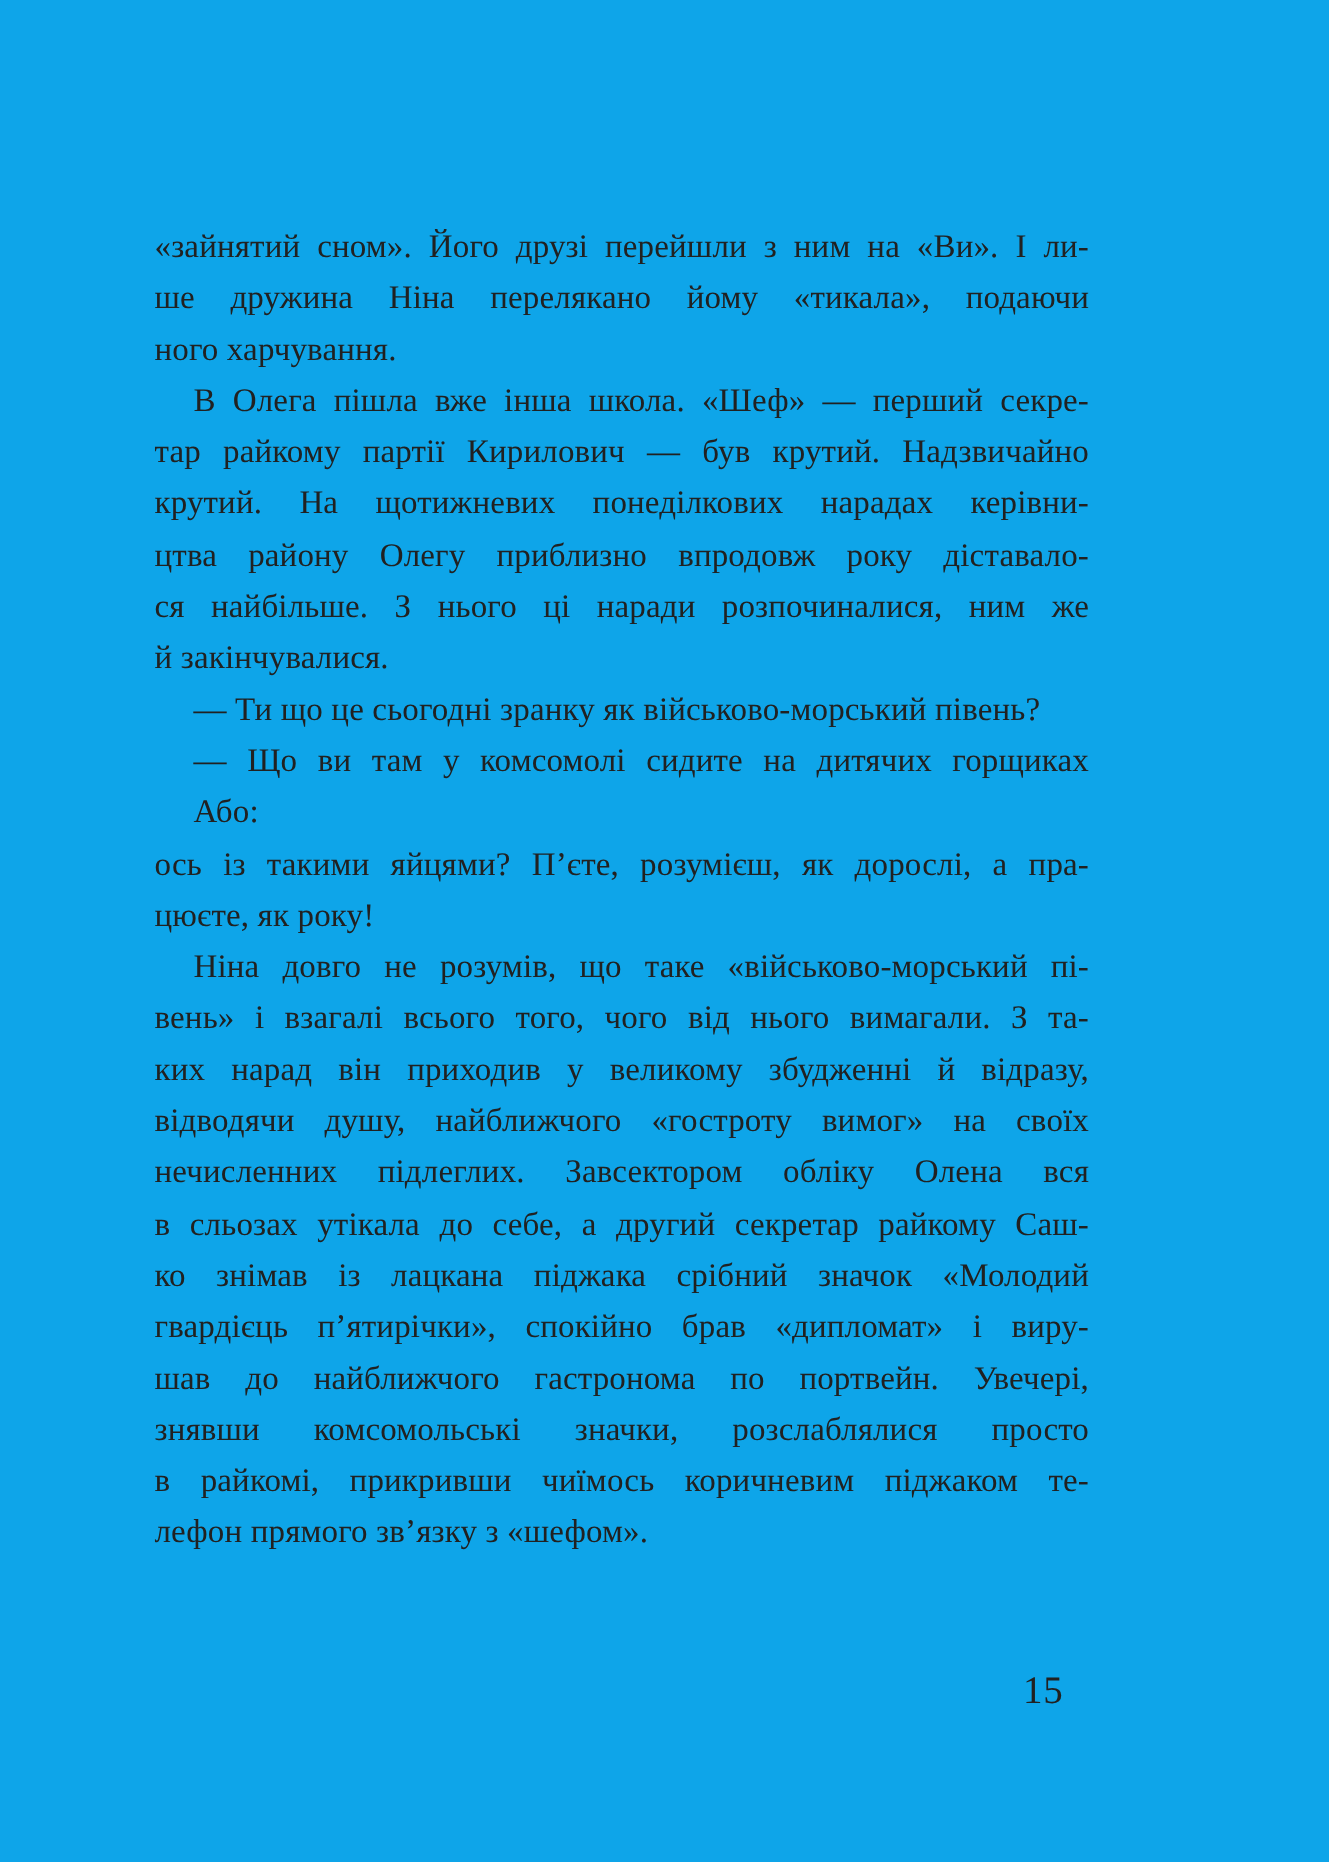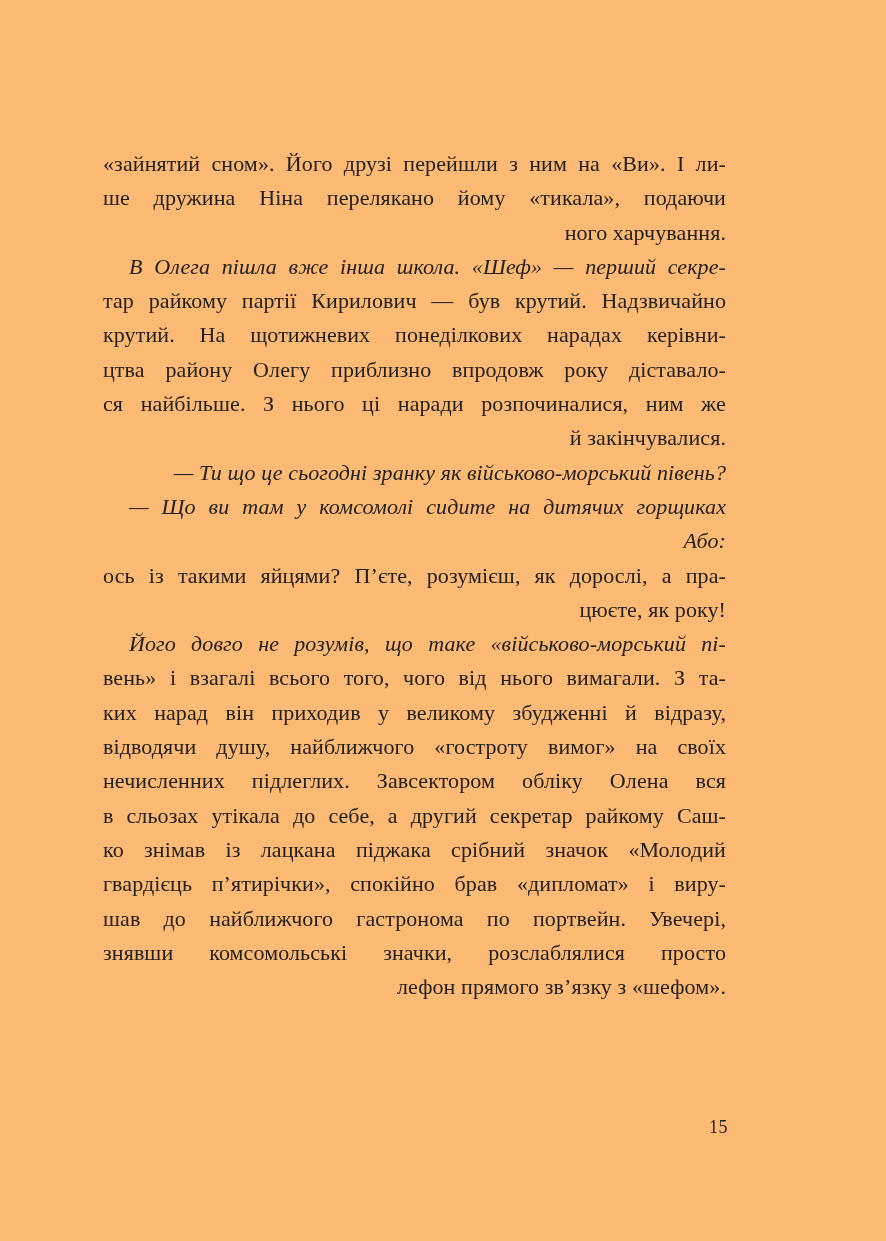--- a/index.html
+++ b/index.html
@@ -4,59 +4,58 @@
 <style>
   html, body {
     margin: 0;
     padding: 0;
     background: #ffffff;
   }
   .page {
     position: relative;
     width: 886px;
     height: 1241px;
-    background: #fdba74;
+    background: #0ea5e9;
     overflow: hidden;
     font-family: "Liberation Serif", "DejaVu Serif", serif;
     color: #212121;
   }
   .textblock {
     position: absolute;
     left: 103px;
     top: 147px;
     width: 623px;
   }
   .line {
     font-size: 22px;
     line-height: 34.3px;
     height: 34.3px;
     overflow: hidden;
-    text-align: right;
+    text-align: left;
     letter-spacing: 0.1px;
     hyphens: none;
   }
   .line.just {
     text-align: justify;
     text-align-last: justify;
     text-justify: inter-word;
   }
   .line.noj {
     white-space: nowrap;
   }
   .line.indent {
     padding-left: 26px;
-    font-style: italic;
   }
   .folio {
     position: absolute;
-    left: 105px;
+    left: 86px;
     top: 1110px;
     width: 623px;
     text-align: right;
-    font-size: 18px;
+    font-size: 26px;
     line-height: 34.3px;
     letter-spacing: 0.5px;
   }
 </style>
 </head>
 <body>
 
 <div class="page">
   <div class="textblock" id="textblock">
       <div class="line just">«зайнятий сном». Його друзі перейшли з ним на «Ви». І ли-</div>
@@ -66,26 +65,27 @@
       <div class="line just">тар райкому партії Кирилович — був крутий. Надзвичайно</div>
       <div class="line just">крутий. На щотижневих понеділкових нарадах керівни-</div>
       <div class="line just">цтва району Олегу приблизно впродовж року діставало-</div>
       <div class="line just">ся найбільше. З нього ці наради розпочиналися, ним же</div>
       <div class="line noj">й закінчувалися.</div>
       <div class="line noj indent">— Ти що це сьогодні зранку як військово-морський півень?</div>
       <div class="line just indent">— Що ви там у комсомолі сидите на дитячих горщиках</div>
       <div class="line noj indent">Або:</div>
       <div class="line just">ось із такими яйцями? П’єте, розумієш, як дорослі, а пра-</div>
       <div class="line noj">цюєте, як року!</div>
-      <div class="line just indent">Його довго не розумів, що таке «військово-морський пі-</div>
+      <div class="line just indent">Ніна довго не розумів, що таке «військово-морський пі-</div>
       <div class="line just">вень» і взагалі всього того, чого від нього вимагали. З та-</div>
       <div class="line just">ких нарад він приходив у великому збудженні й відразу,</div>
       <div class="line just">відводячи душу, найближчого «гостроту вимог» на своїх</div>
       <div class="line just">нечисленних підлеглих. Завсектором обліку Олена вся</div>
       <div class="line just">в сльозах утікала до себе, а другий секретар райкому Саш-</div>
       <div class="line just">ко знімав із лацкана піджака срібний значок «Молодий</div>
       <div class="line just">гвардієць п’ятирічки», спокійно брав «дипломат» і виру-</div>
       <div class="line just">шав до найближчого гастронома по портвейн. Увечері,</div>
       <div class="line just">знявши комсомольські значки, розслаблялися просто</div>
+      <div class="line just">в райкомі, прикривши чиїмось коричневим піджаком те-</div>
       <div class="line noj">лефон прямого зв’язку з «шефом».</div>
     </div>
   <div class="folio">15</div>
 </div>
 
 </body></html>

